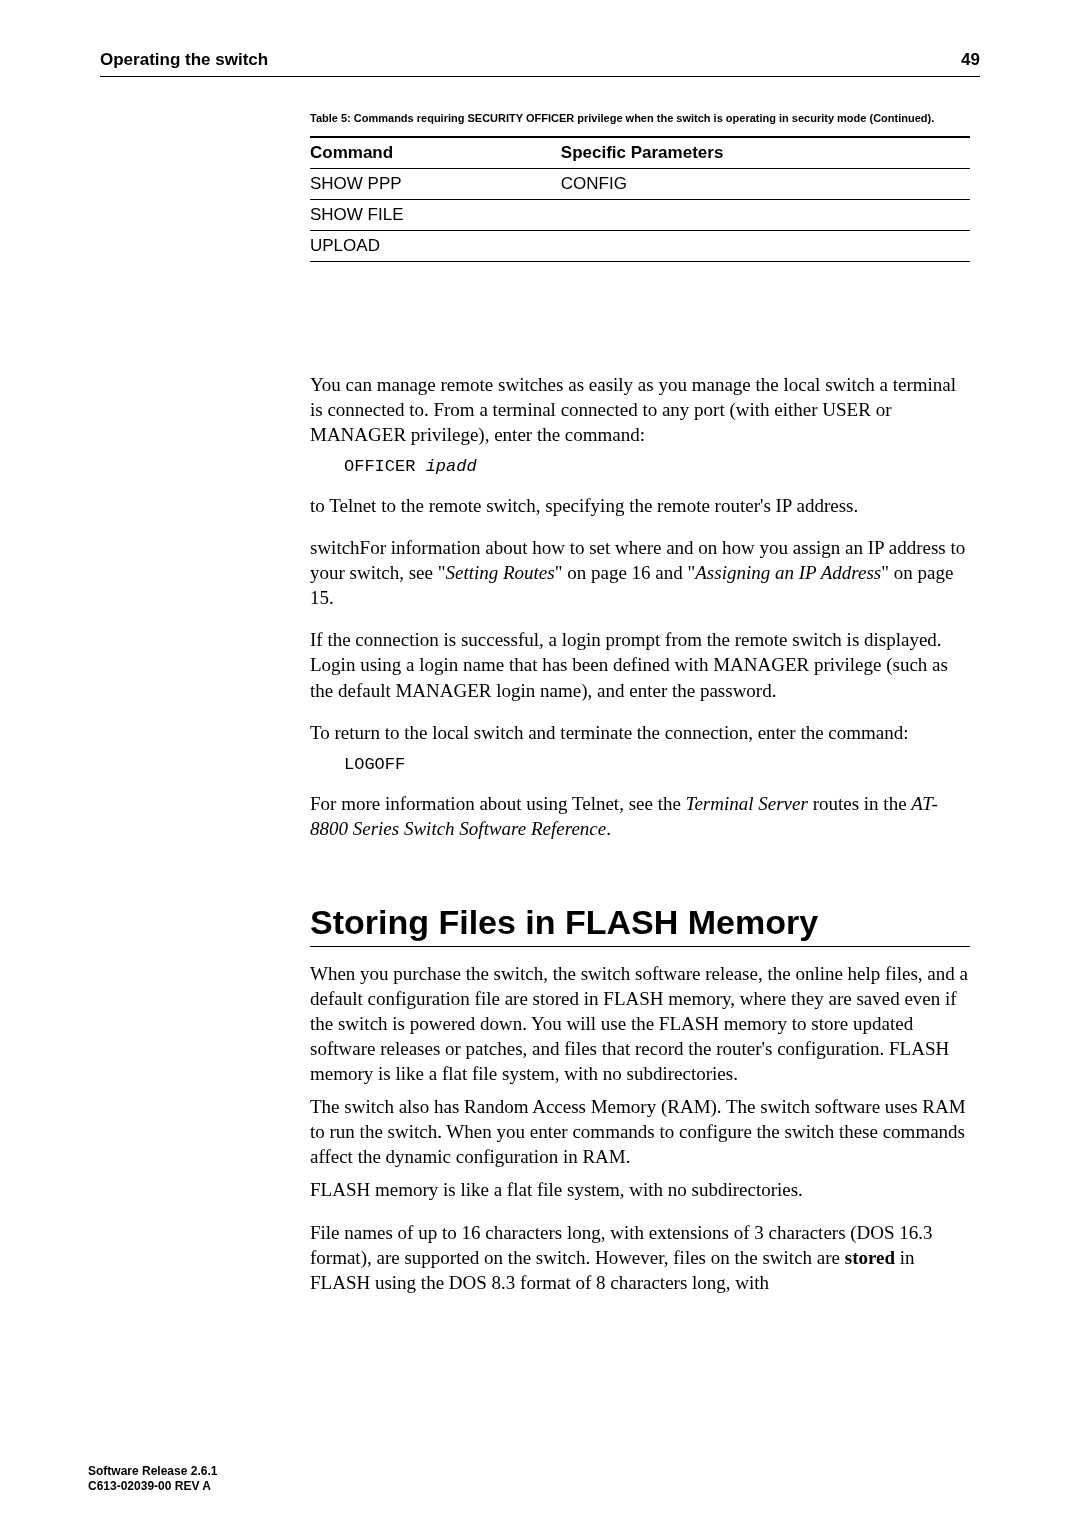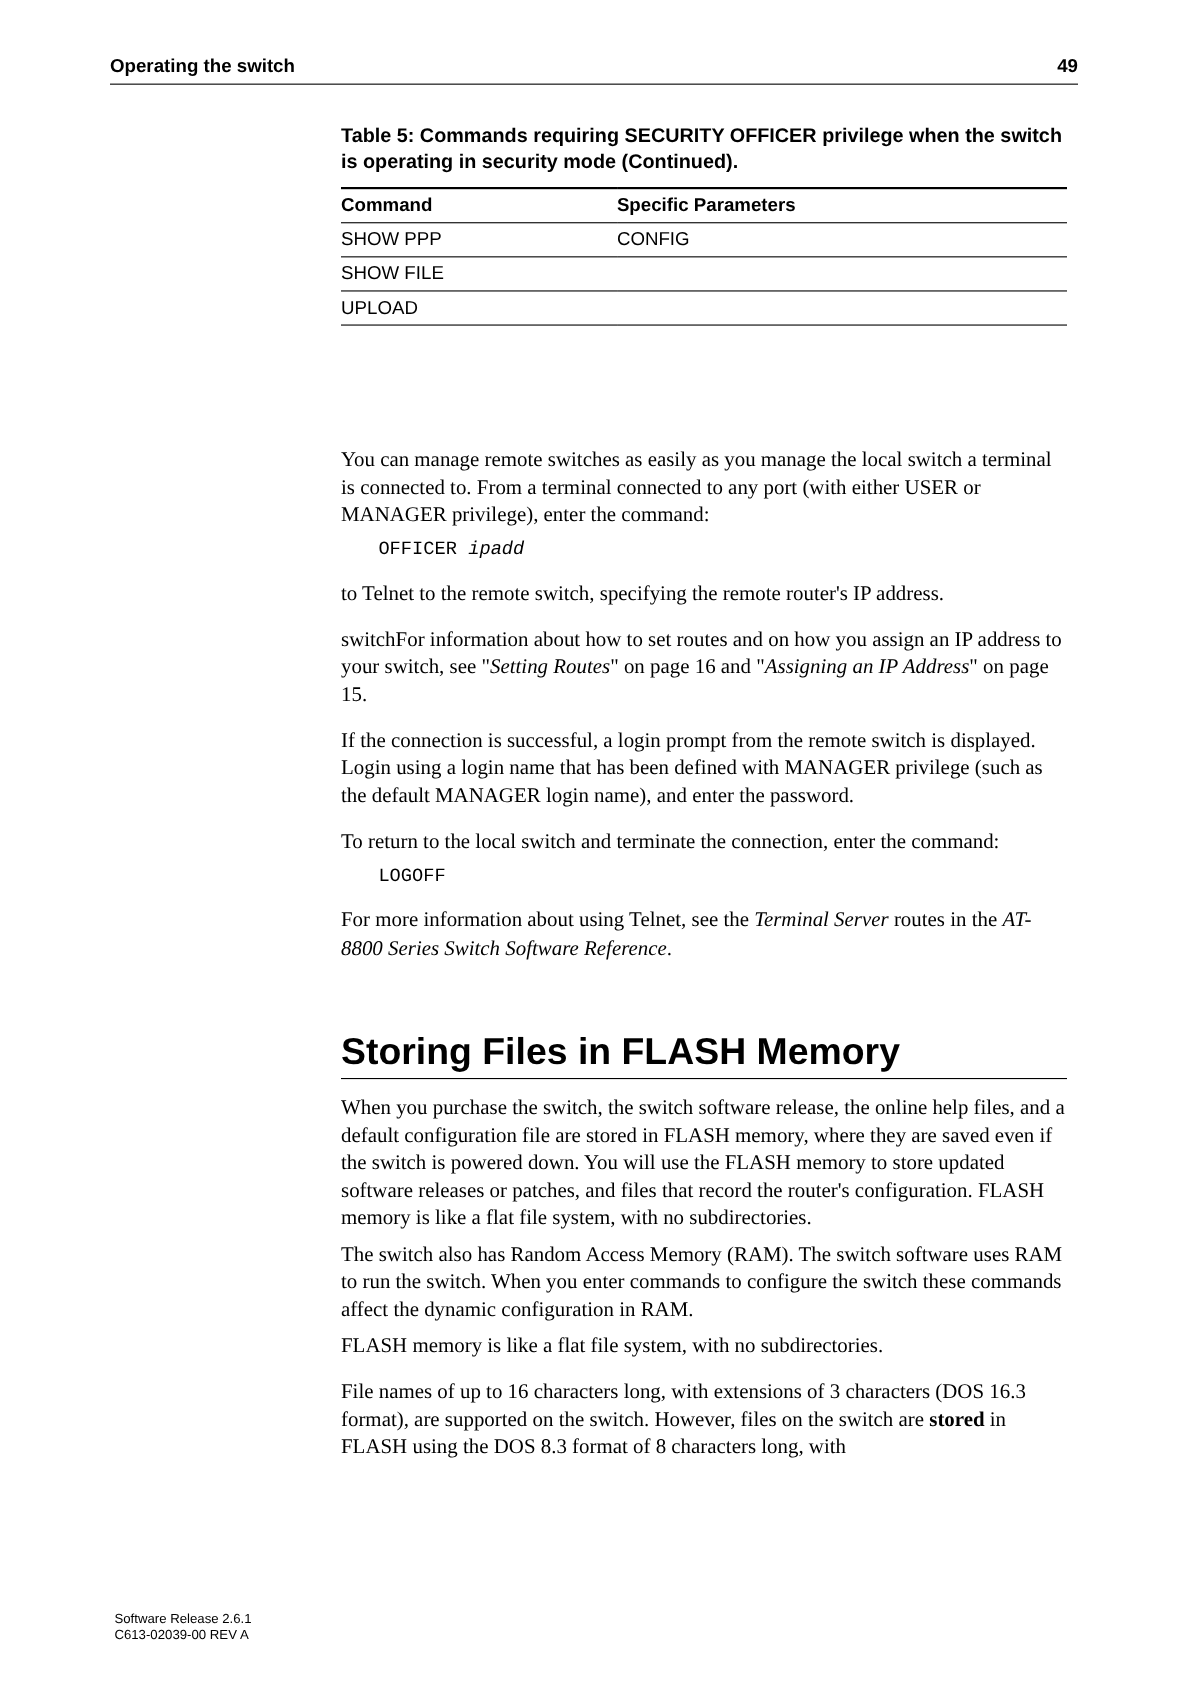--- a/index.html
+++ b/index.html
@@ -28,21 +28,21 @@
     padding-bottom: 6px;
     border-bottom: 1px solid #000;
     margin-bottom: 34px;
   }
   .content-col {
     margin-left: 210px;   
     margin-right: 10px;
   }
   .table-caption {
     font-family: "Segoe UI", "Myriad Pro", "Helvetica Neue", Arial, sans-serif;
-    font-size: 18px;
+    font-size: 11px;
     font-weight: 700;
     line-height: 1.35;
     margin-bottom: 10px;
   }
   table.cmd-table {
     width: 100%;
     border-collapse: collapse;
     font-family: "Segoe UI", "Myriad Pro", "Helvetica Neue", Arial, sans-serif;
     font-size: 17px;
     margin-bottom: 110px;
@@ -79,26 +79,27 @@
     font-size: 17px;
     margin: 10px 0 0 34px;
     white-space: pre;
   }
   pre.cmd .arg { font-style: italic; }
   em.xref { font-style: italic; }
   strong.inline { font-weight: 700; }
   .sect-gap { height: 62px; }
   .footer {
     position: absolute;
-    left: 104px;
+    left: 88px;
     bottom: 34px;
     font-family: "Segoe UI", "Myriad Pro", "Helvetica Neue", Arial, sans-serif;
     font-size: 12px;
     line-height: 1.25;
     color: #000;
+    font-weight: bold;
   }
 </style>
 </head>
 <body>
 
 <div class="page">
 
   <div class="running-head">
     <span>Operating the switch</span>
     <span>49</span>
@@ -132,21 +133,21 @@
     </table>
 
 
     <p class="body first">You can manage remote switches as easily as you manage the local switch a terminal is connected to. From a terminal connected to any port (with either USER or MANAGER privilege), enter the command:</p>
 
     <pre class="cmd"><span>OFFICER </span><span class="arg">ipadd</span></pre>
 
     <p class="body">to Telnet to the remote switch, specifying the remote router's IP address.</p>
 
     <p class="body">
-      <span>switchFor information about how to set routes and on how you assign an IP address to your switch, see "</span><em class="xref">Setting Routes</em><span>" on page 16 and "</span><em class="xref">Assigning an IP Address</em><span>" on page 15.</span>
+      <span>switchFor information about how to set where and on how you assign an IP address to your switch, see "</span><em class="xref">Setting Routes</em><span>" on page 16 and "</span><em class="xref">Assigning an IP Address</em><span>" on page 15.</span>
     </p>
 
     <p class="body">If the connection is successful, a login prompt from the remote switch is displayed. Login using a login name that has been defined with MANAGER privilege (such as the default MANAGER login name), and enter the password.</p>
 
     <p class="body">To return to the local switch and terminate the connection, enter the command:</p>
 
     <pre class="cmd">LOGOFF</pre>
 
     <p class="body">
       <span>For more information about using Telnet, see the </span><em class="xref">Terminal Server</em><span> routes in the </span><em class="xref">AT-8800 Series Switch Software Reference</em><span>.</span>

